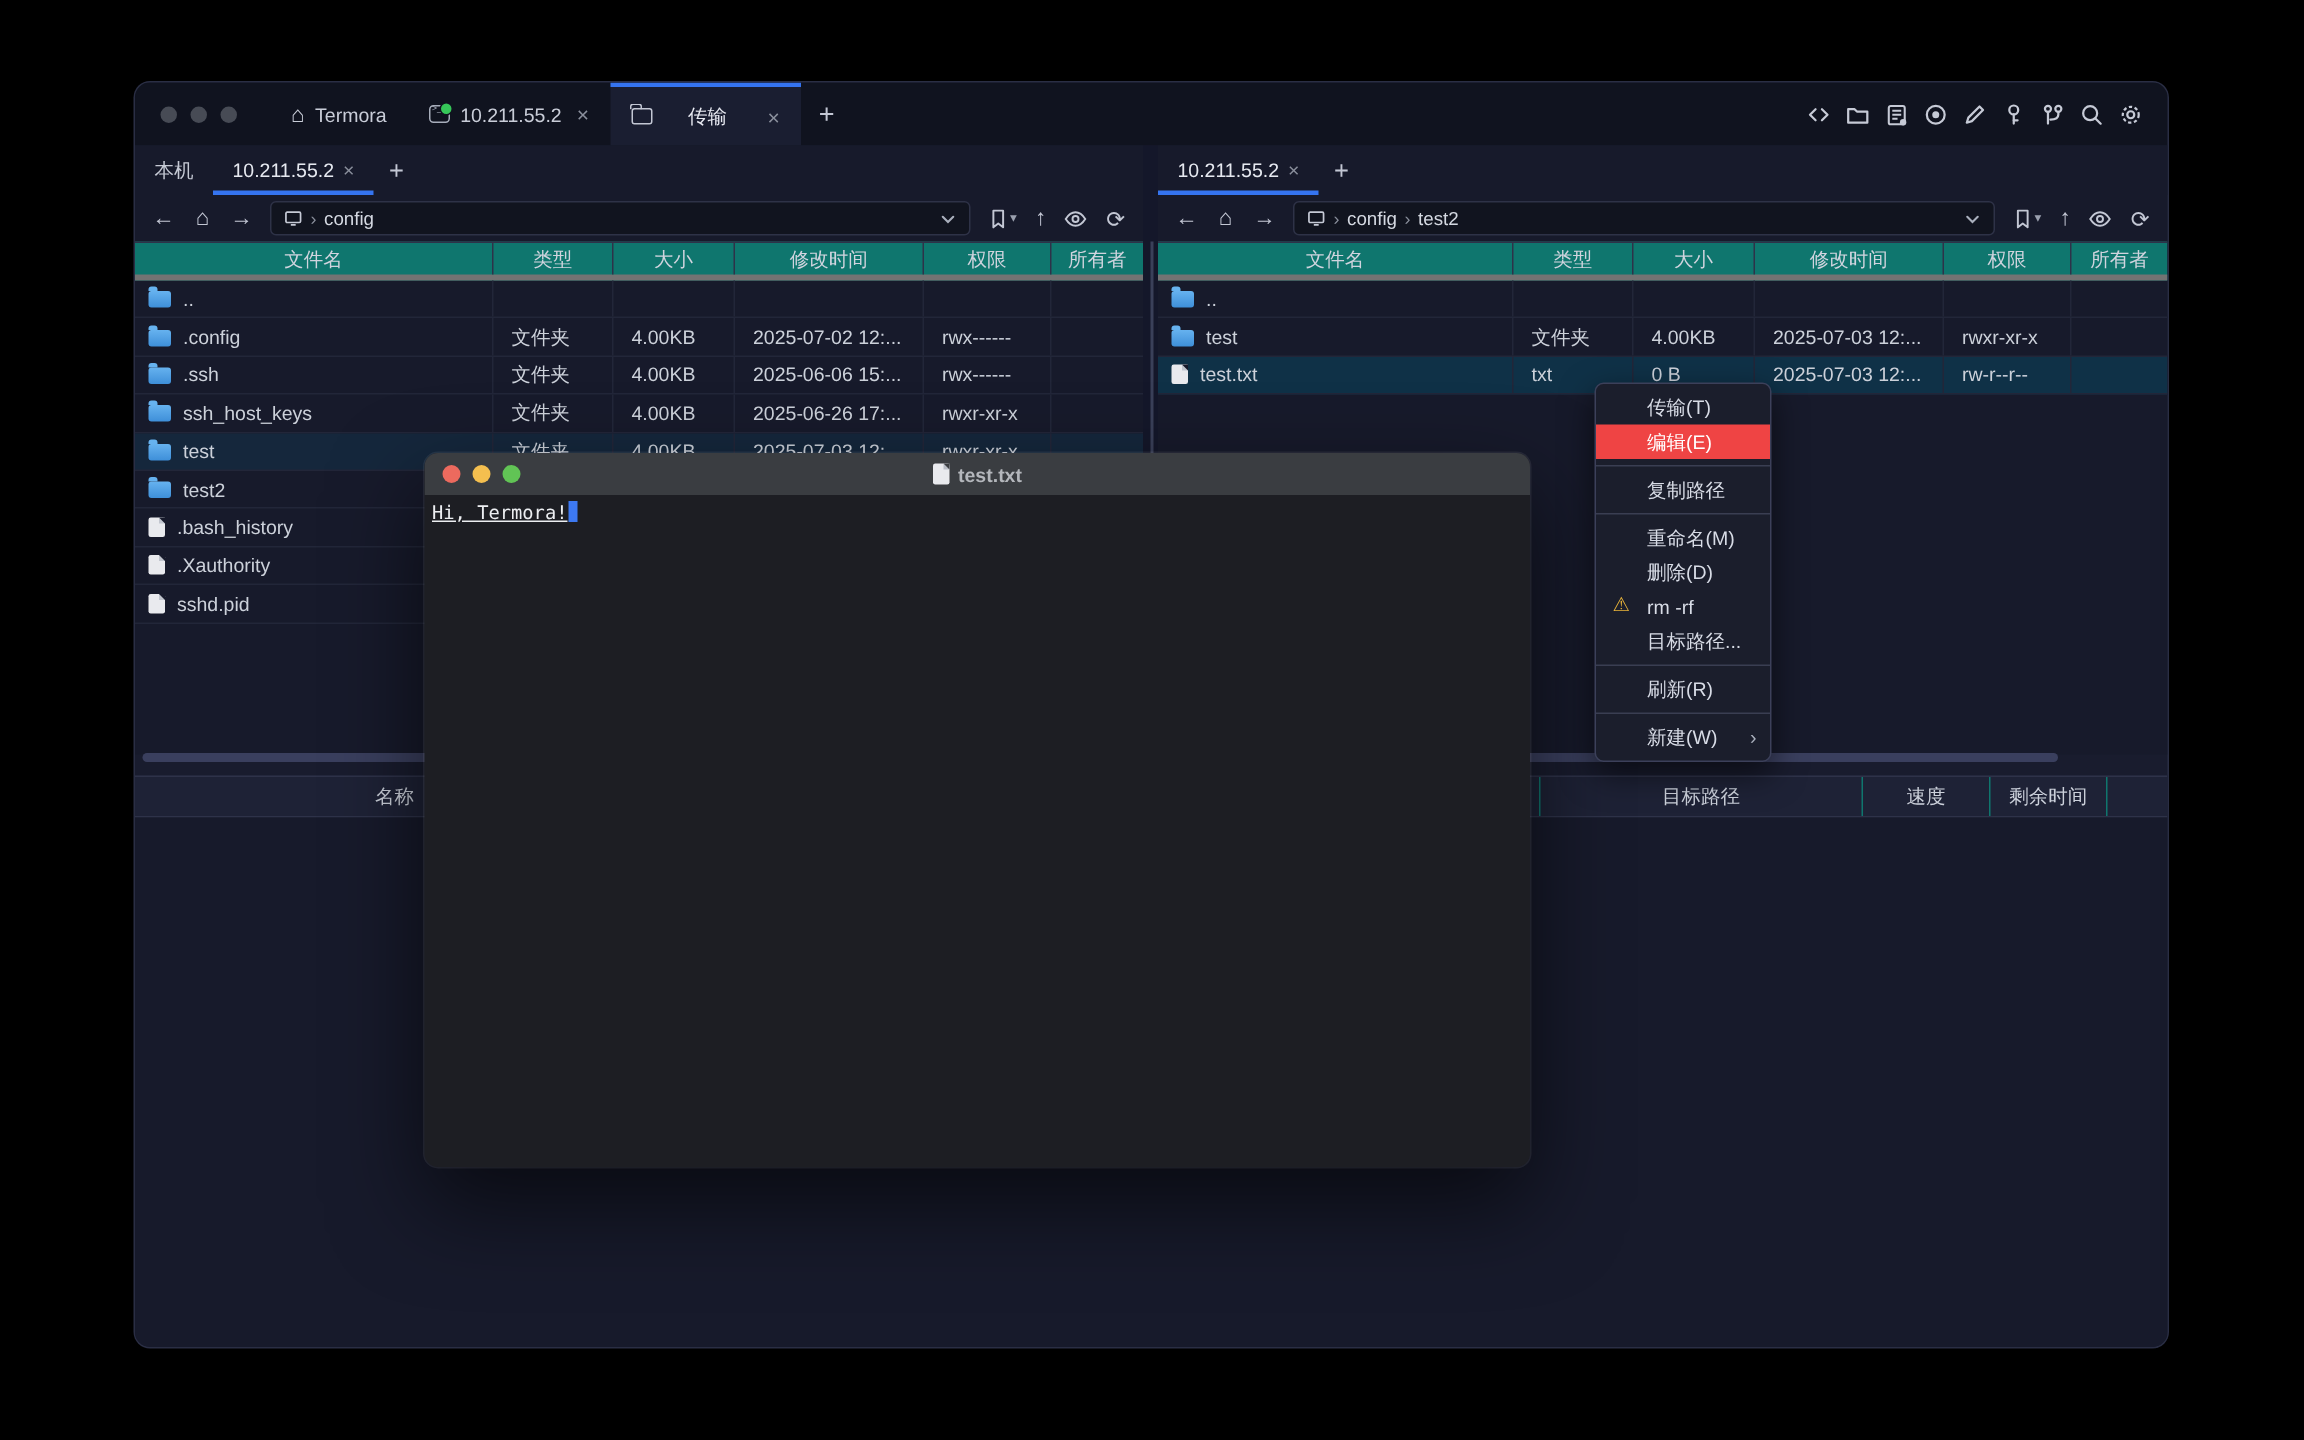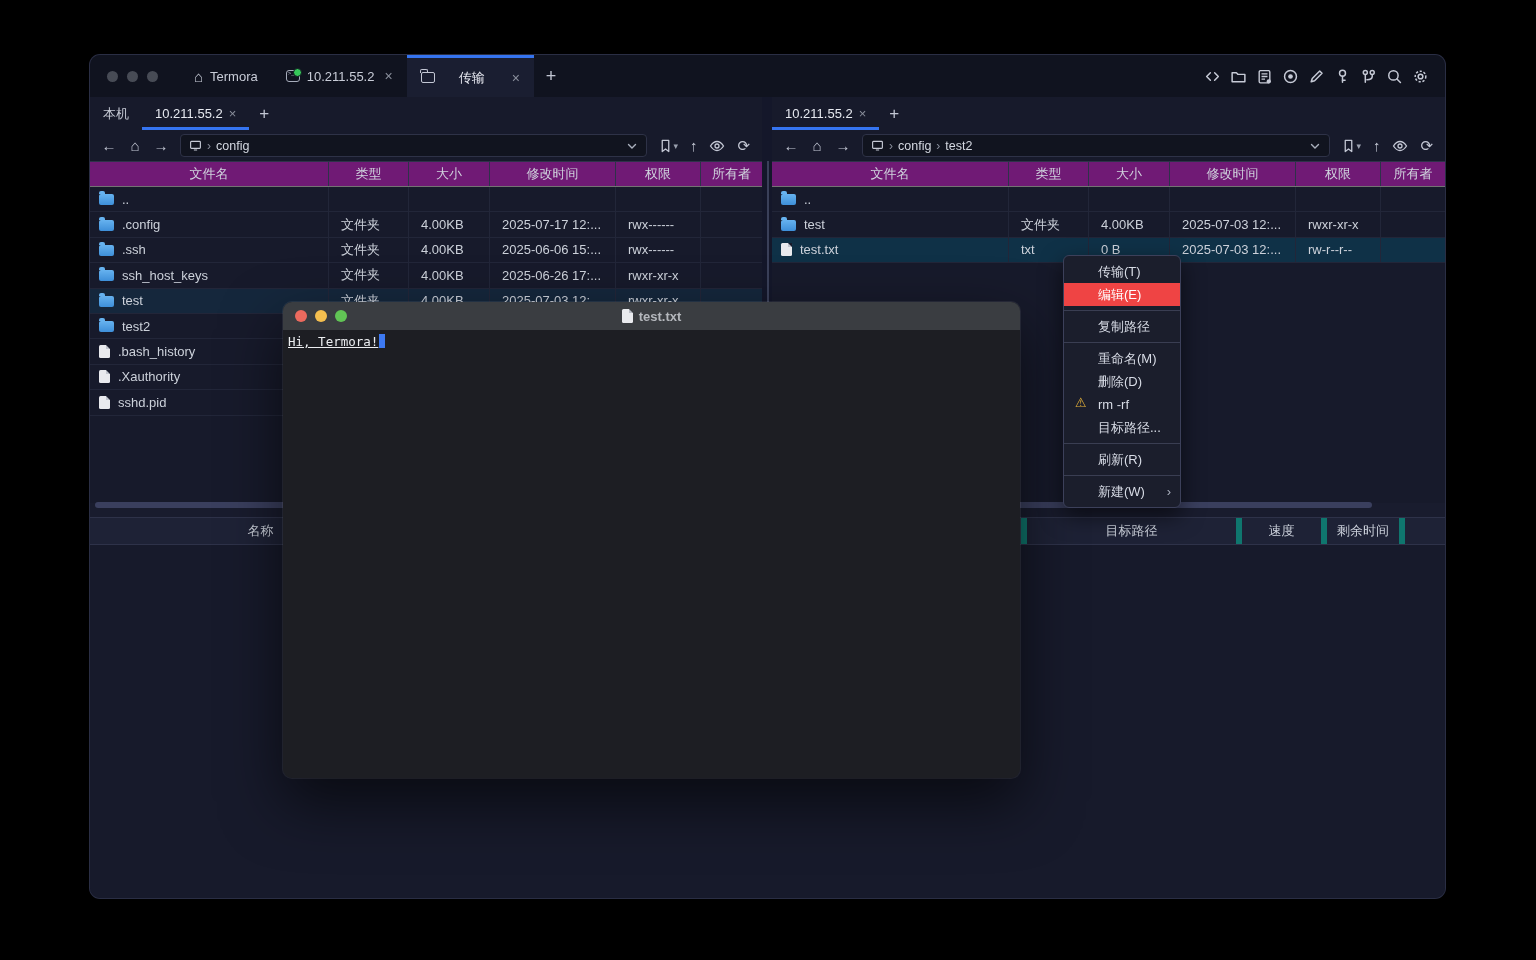--- a/index.html
+++ b/index.html
@@ -45,22 +45,22 @@
   .ptoolbar { height:31px; display:flex; align-items:center; gap:4px; padding:0 8px; }
   .navbtn { width:22px; text-align:center; color:#c3c7d4; font-size:15px; line-height:1; }
   .pathfield { flex:1; height:23px; margin:0 4px; background:#11141f; border:1px solid #2e3247;
     border-radius:4px; display:flex; align-items:center; padding:0 8px; color:#d4d8e1; font-size:12.5px; gap:5px; }
   .crumb-sep { color:#8a8f9c; font-size:12px; }
   .pf-right { margin-left:auto; display:flex; align-items:center; }
   .toolbtn { display:flex; align-items:center; color:#c3c7d4; font-size:15px; padding:0 4px; }
   .caret { font-size:9px; color:#9aa0ae; margin-left:1px; }
 
   
-  .fheader { height:26px; display:flex; background:#701a75; border-top:1px solid #2e3249;
-    border-bottom:1px solid #737373; font-size:13px; color:#d0d4de; }
+  .fheader { height:26px; display:flex; background:#0f766e; border-top:1px solid #2e3249;
+    border-bottom:4px solid #737373; font-size:13px; color:#d0d4de; }
   .fh { display:flex; align-items:center; justify-content:center; border-right:1px solid #2e3249; }
   .fh:last-child { border-right:none; }
   .c-name{width:239px;} .c-type{width:80px;} .c-size{width:81px;} .c-mtime{width:126px;}
   .c-perm{width:85px;} .c-owner{flex:1;}
   .panel.right .c-name{width:237px;}
   .frow { height:25.4px; display:flex; font-size:13px; color:#ccd1da; border-bottom:1px solid #222639; }
   .fc { display:flex; align-items:center; padding-left:12px; border-right:1px solid #222639; overflow:hidden; white-space:nowrap; }
   .fc:last-child { border-right:none; }
   .fc.c-name { padding-left:9px; }
   .frow.sel-left { background:#15273c; }
@@ -70,21 +70,21 @@
   .icn.folder::before { content:''; position:absolute; top:-3px; left:0; width:6px; height:3px;
     background:#66b2ef; border-radius:2px 2px 0 0; }
   .icn.file { width:11px; height:13px; background:#e9eaee; border-radius:1.5px; }
   .icn.file::before { content:''; position:absolute; top:0; right:0;
     border-style:solid; border-width:0 4px 4px 0; border-color:#171a2b #171a2b #c2c6cf transparent; }
 
   
   .hscroll { position:absolute; left:5px; top:447px; width:1277px; height:6px; border-radius:3px; background:#3a3f5e; }
   .xferhead { position:absolute; left:0; top:462px; width:1355px; height:28px; background:#1e2236;
     border-top:1px solid #2e3249; border-bottom:1px solid #2e3249; display:flex; font-size:13px; color:#ccd1db; }
-  .xh { display:flex; align-items:center; justify-content:center; border-right:6px solid #0f766e; }
+  .xh { display:flex; align-items:center; justify-content:center; border-right:1px solid #0f766e; }
   .xh:last-child { border-right:none; }
   .x-name{width:347px;} .x-gap{width:590px;} .x-target{width:215px;} .x-speed{width:85px;} .x-remain{width:78px;} .x-tail{flex:1;}
   .xferbody { position:absolute; left:0; top:490px; width:1355px; height:353px; background:#171a2b; }
 
   
   .menu { position:absolute; left:973px; top:200px; width:118px; background:#1b1e2c;
     border:1px solid #3c405a; border-radius:6px; padding:4px 0; z-index:60;
     box-shadow:0 8px 22px rgba(0,0,0,.55); }
   .mi { position:relative; height:23px; display:flex; align-items:center; padding-left:34px;
     font-size:13px; color:#d8dce6; white-space:nowrap; }
@@ -263,21 +263,21 @@
         <div class="fc c-perm"></div>
         <div class="fc c-owner"></div>
       </div>
       <div class="frow">
         <div class="fc c-name">
             <span class="icn folder"></span>
             <span>.config</span>
           </div>
         <div class="fc c-type">文件夹</div>
         <div class="fc c-size">4.00KB</div>
-        <div class="fc c-mtime">2025-07-17 12:...</div>
+        <div class="fc c-mtime">2025-07-02 12:...</div>
         <div class="fc c-perm">rwx------</div>
         <div class="fc c-owner"></div>
       </div>
       <div class="frow">
         <div class="fc c-name">
             <span class="icn folder"></span>
             <span>.ssh</span>
           </div>
         <div class="fc c-type">文件夹</div>
         <div class="fc c-size">4.00KB</div>

